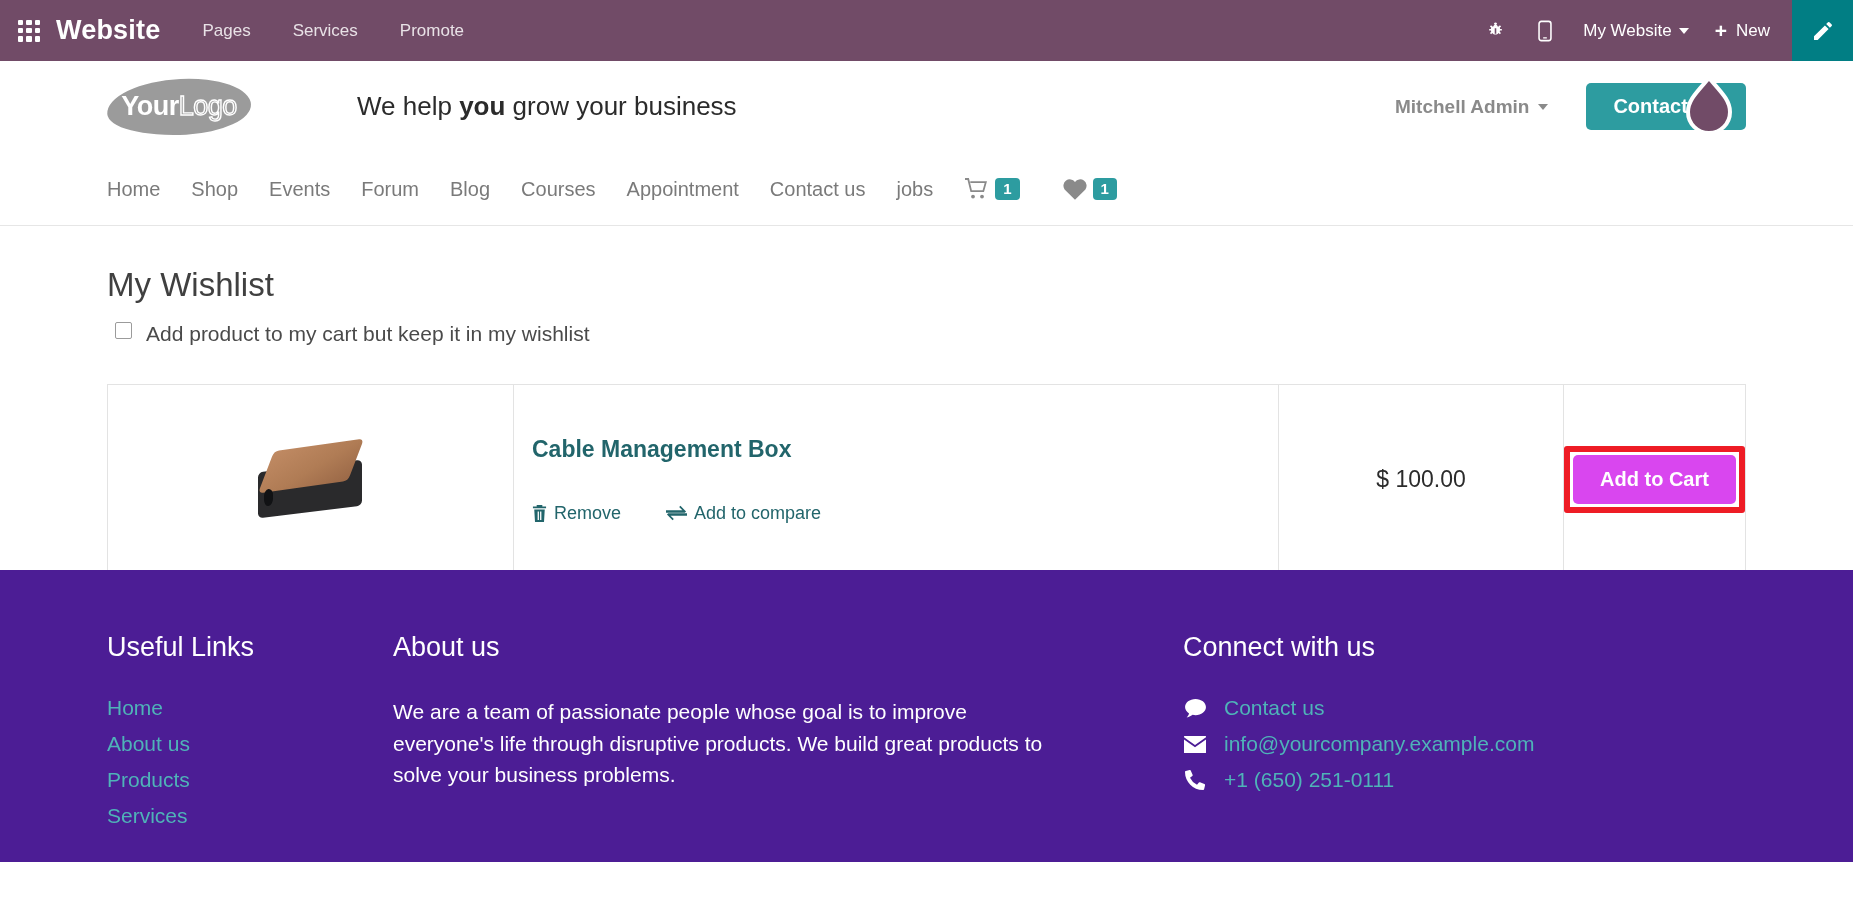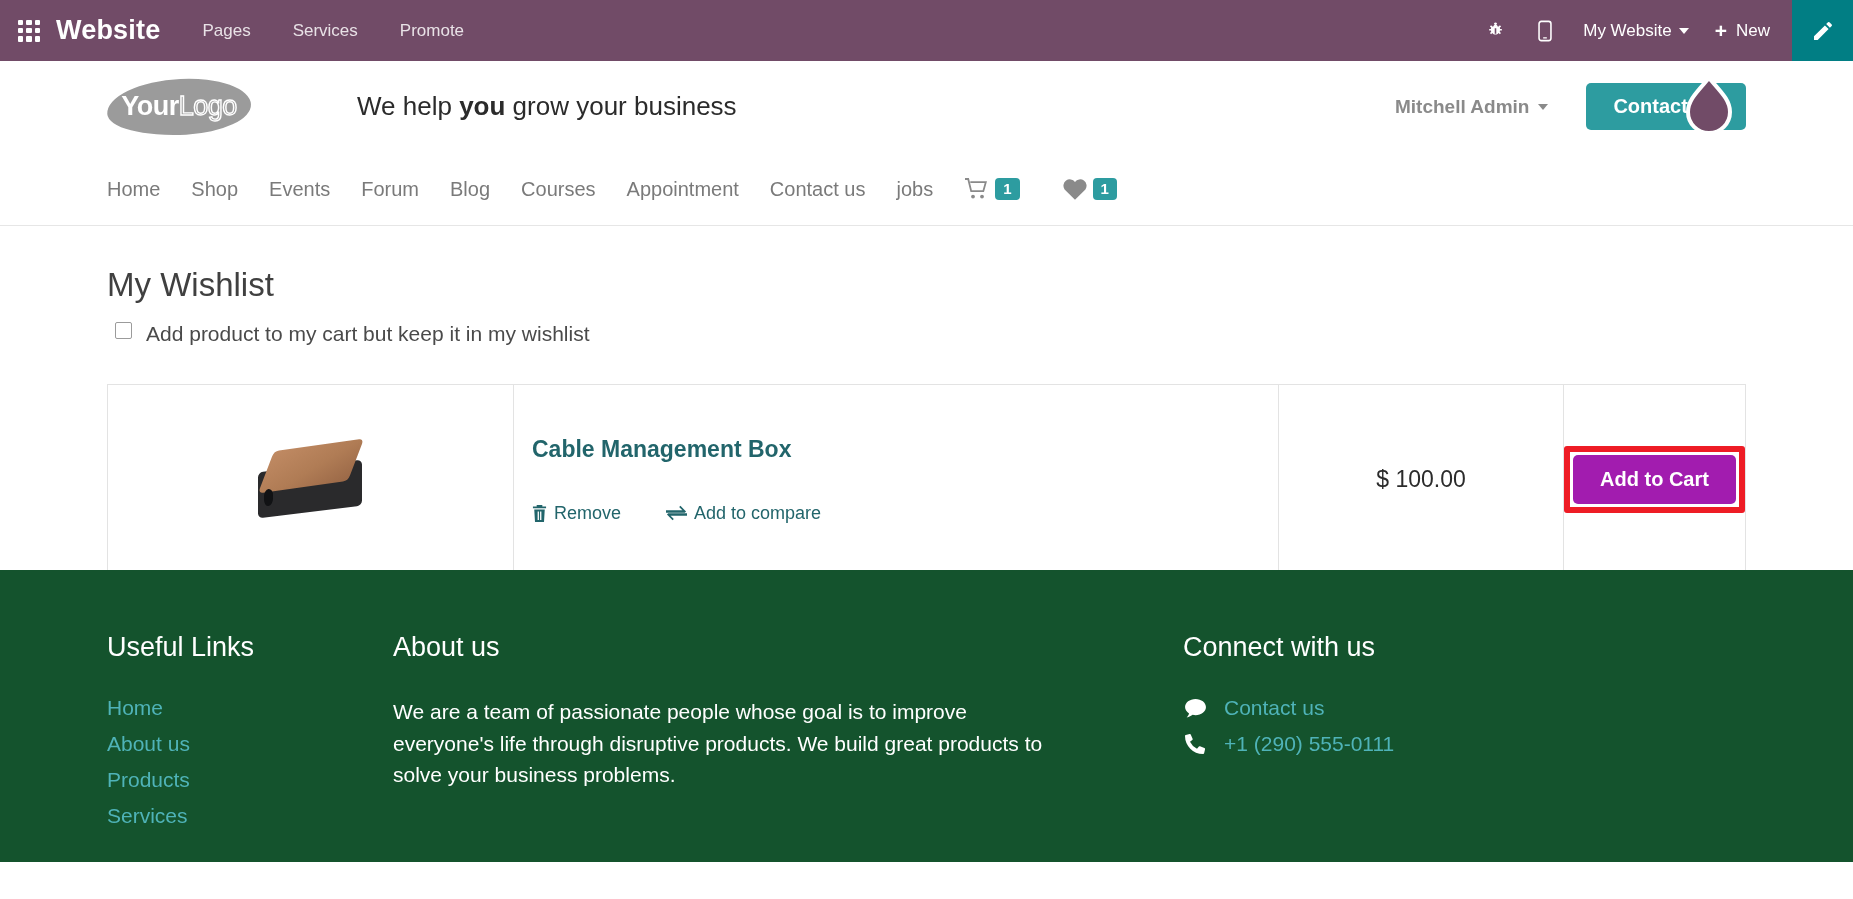--- a/index.html
+++ b/index.html
@@ -324,42 +324,42 @@
   .prod-price {
     font-size: 23px;
     color: #2b2b2b;
     font-weight: 300;
   }
   .cart-cell-inner {
     position: relative;
     display: inline-block;
   }
   .add-cart-btn {
-    background: #a21caf;
+    background: #d946ef;
     color: #ffffff;
     font-size: 20px;
     font-weight: bold;
     border: none;
     border-radius: 5px;
     padding: 13px 27px;
     cursor: pointer;
     font-family: "Liberation Sans", sans-serif;
     text-align: center;
   }
   .red-highlight {
     position: absolute;
     left: -9px; top: -9px; right: -9px; bottom: -9px;
     border: 6px solid #ee1c25;
     border-radius: 3px;
     pointer-events: none;
   }
 
   
   .site-footer {
-    background: #14532d;
+    background: #4c1d95;
     height: 292px;
     padding: 62px 107px 0 107px;
     display: flex;
     overflow: hidden;
   }
   .footer-col-links  { width: 286px; flex: 0 0 auto; }
   .footer-col-about  { width: 790px; flex: 0 0 auto; }
   .footer-col-connect{ flex: 1 1 auto; }
   .footer-heading {
     color: #ffffff;
@@ -576,23 +576,32 @@
 
     <div class="footer-contact-row">
       <span class="footer-contact-icon">
         <svg width="21" height="19" viewBox="0 0 22 20" fill="#ffffff">
           <path d="M11 0C4.9 0 0 3.8 0 8.5c0 2.7 1.6 5.1 4.2 6.7-.3 1.4-1.2 3-2.5 4.3 2.6-.5 4.8-1.6 6.3-2.8 1 .2 2 .3 3 .3 6.1 0 11-3.8 11-8.5S17.1 0 11 0z"></path>
         </svg>
       </span>
       <a class="footer-contact-link">Contact us</a>
     </div>
 
+    <div class="footer-contact-row">
+      <span class="footer-contact-icon">
+        <svg width="22" height="17" viewBox="0 0 22 17" fill="#ffffff">
+          <path d="M0 1.3 11 9 22 1.3V.5a.5.5 0 0 0-.5-.5H.5A.5.5 0 0 0 0 .5v.8z"></path>
+          <path d="M11 11.2 0 3.5v13a.5.5 0 0 0 .5.5h21a.5.5 0 0 0 .5-.5v-13l-11 7.7z"></path>
+        </svg>
+      </span>
+      <a class="footer-contact-link">info@yourcompany.example.com</a>
+    </div>
 
     <div class="footer-contact-row">
       <span class="footer-contact-icon">
         <svg width="20" height="20" viewBox="0 0 20 20" fill="#ffffff">
           <path d="M19.4 14.1 15 12.2a1 1 0 0 0-1.1.3l-1.9 2.3a14.8 14.8 0 0 1-7-7l2.3-1.9A1 1 0 0 0 7.6 4.8L5.7.5A1 1 0 0 0 4.6 0L.8.9A1 1 0 0 0 0 1.9C0 11.9 8.1 20 18.1 20a1 1 0 0 0 1-.8l.9-3.8a1 1 0 0 0-.6-1.3z"></path>
         </svg>
       </span>
-      <a class="footer-contact-link">+1 (290) 555-0111</a>
+      <a class="footer-contact-link">+1 (650) 251-0111</a>
     </div>
   </div>
 </div>
 
 </body></html>

